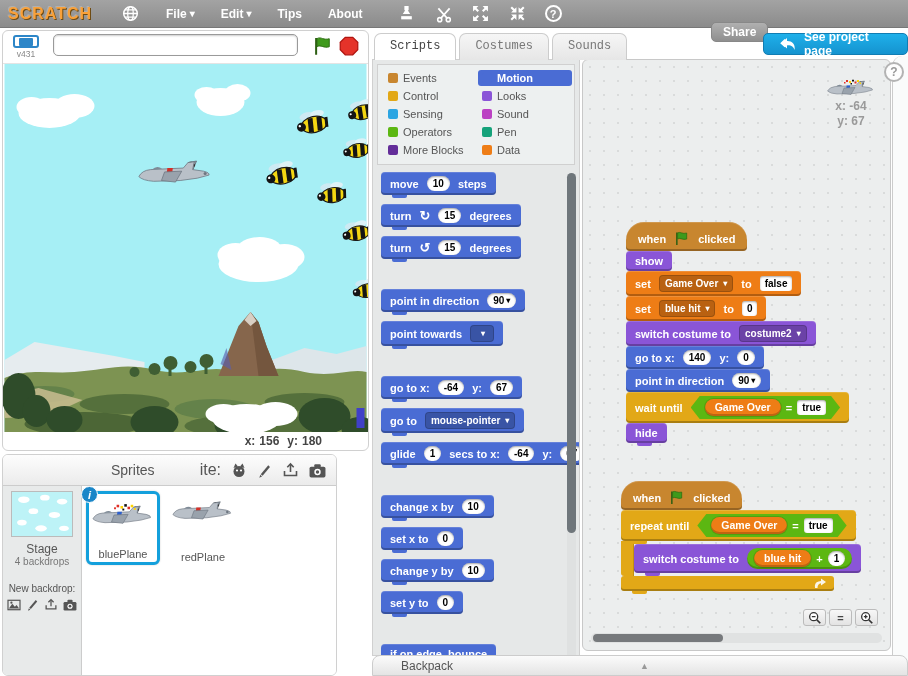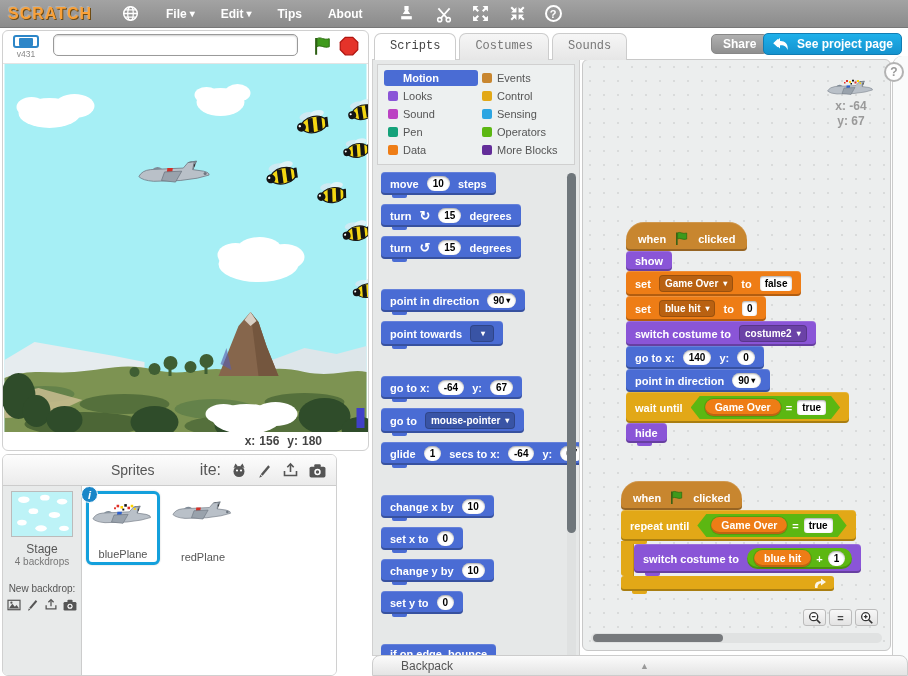--- a/index.html
+++ b/index.html
@@ -60,22 +60,22 @@
   .sprite-card.selected{border:3px solid var(--accent);background:#fff;box-shadow:0 0 2px rgba(0,0,0,.2);}
   .sprite-card .sname{font-size:11px;color:#555;}
   #info-badge{position:absolute;left:-8px;top:-8px;width:17px;height:17px;border-radius:50%;background:#1a86c8;color:#fff;font-size:11px;font-weight:bold;font-style:italic;display:flex;align-items:center;justify-content:center;border:1px solid #fff;}
 
   
   #tabs{position:absolute;left:374px;top:33px;display:flex;z-index:3;}
   .tab{padding:5px 15px 6px;border:1px solid #ccc;border-bottom:none;border-radius:7px 7px 0 0;background:linear-gradient(#f6f6f6,#e6e6e6);color:#777;font-size:12px;margin-right:3px;cursor:pointer;font-family:Liberation Mono, monospace;}
   .tab.active{background:#fff;color:#444;height:27px;}
 
   
-  #share-btn{position:absolute;left:711px;top:34px;height:20px;padding:0 11px;background:linear-gradient(#b0b0b0,#8f8f8f);border:1px solid #888;border-radius:5px;color:#fff;font-weight:bold;font-size:12px;display:flex;align-items:center;cursor:pointer;z-index:4;}
-  #see-project-btn{position:absolute;left:763px;top:33px;height:22px;padding:0 8px;background:linear-gradient(#1fb0ea,#1593cf);border:1px solid #117db3;border-radius:5px;color:#fff;font-weight:bold;font-size:12px;display:flex;align-items:center;gap:5px;cursor:pointer;z-index:4;}
+  #share-btn{position:absolute;left:711px;top:22px;height:20px;padding:0 11px;background:linear-gradient(#b0b0b0,#8f8f8f);border:1px solid #888;border-radius:5px;color:#fff;font-weight:bold;font-size:12px;display:flex;align-items:center;cursor:pointer;z-index:4;}
+  #see-project-btn{position:absolute;left:763px;top:33px;height:22px;padding:0 15px;background:linear-gradient(#1fb0ea,#1593cf);border:1px solid #117db3;border-radius:5px;color:#fff;font-weight:bold;font-size:12px;display:flex;align-items:center;gap:5px;cursor:pointer;z-index:4;}
 
   
   #categories-box{margin:4px;border:1px solid #d0d0d0;background:#edf0f0;display:flex;padding:5px 2px 6px 6px;}
   .cat-col{display:flex;flex-direction:column;gap:2px;width:97px;}
   .cat-item{display:flex;align-items:center;gap:5px;font-size:11px;color:#555;padding:2px 4px;border-radius:3px;cursor:pointer;}
   .cat-item .swatch{width:10px;height:10px;border-radius:2px;flex:none;}
   .cat-item.selected{background:var(--motion);color:#fff;font-weight:bold;}
   .sw-motion{background:var(--motion);} .sw-looks{background:var(--looks);} .sw-sound{background:var(--sound);}
   .sw-pen{background:var(--pen);} .sw-data{background:var(--data);} .sw-events{background:var(--events);}
   .sw-control{background:var(--control);} .sw-sensing{background:var(--sensing);} .sw-operators{background:var(--operators);} .sw-more_blocks{background:var(--more_blocks);}
@@ -468,61 +468,61 @@
         <path d="M8 1 L2 6.2 l6 5.2 V8.4 c4.5-0.3 6.5 1.8 7.6 4.6 1-6.2-3.2-9.3-7.6-9 Z" fill="#fff"></path>
         <path d="M6.2 2.6 L2.4 6.2 l3.8 3.4" stroke="#fff" stroke-width="1.6" fill="none"></path>
       </svg>
   </span>
   <span>See project page</span>
 </span>
 
 <div id="palette-pane">
   <div id="categories-box">
     <div class="cat-col">
+      <span class="cat-item">
+          <span class="swatch sw-events"></span>
+          <span>Events</span>
+        </span>
+      <span class="cat-item">
+          <span class="swatch sw-control"></span>
+          <span>Control</span>
+        </span>
+      <span class="cat-item">
+          <span class="swatch sw-sensing"></span>
+          <span>Sensing</span>
+        </span>
+      <span class="cat-item">
+          <span class="swatch sw-operators"></span>
+          <span>Operators</span>
+        </span>
+      <span class="cat-item">
+          <span class="swatch sw-more_blocks"></span>
+          <span>More Blocks</span>
+        </span>
+    </div>
+    <div class="cat-col">
       <span class="cat-item selected">
           <span class="swatch sw-motion"></span>
           <span>Motion</span>
         </span>
       <span class="cat-item">
           <span class="swatch sw-looks"></span>
           <span>Looks</span>
         </span>
       <span class="cat-item">
           <span class="swatch sw-sound"></span>
           <span>Sound</span>
         </span>
       <span class="cat-item">
           <span class="swatch sw-pen"></span>
           <span>Pen</span>
         </span>
       <span class="cat-item">
           <span class="swatch sw-data"></span>
           <span>Data</span>
-        </span>
-    </div>
-    <div class="cat-col">
-      <span class="cat-item">
-          <span class="swatch sw-events"></span>
-          <span>Events</span>
-        </span>
-      <span class="cat-item">
-          <span class="swatch sw-control"></span>
-          <span>Control</span>
-        </span>
-      <span class="cat-item">
-          <span class="swatch sw-sensing"></span>
-          <span>Sensing</span>
-        </span>
-      <span class="cat-item">
-          <span class="swatch sw-operators"></span>
-          <span>Operators</span>
-        </span>
-      <span class="cat-item">
-          <span class="swatch sw-more_blocks"></span>
-          <span>More Blocks</span>
         </span>
     </div>
   </div>
   <div id="palette-blocks">
       <div class="block bmp cat-motion">
         <span class="btext">move</span>
         <span class="oval">10</span>
         <span class="btext">steps</span>
       </div>
       <div class="block bmp cat-motion">

